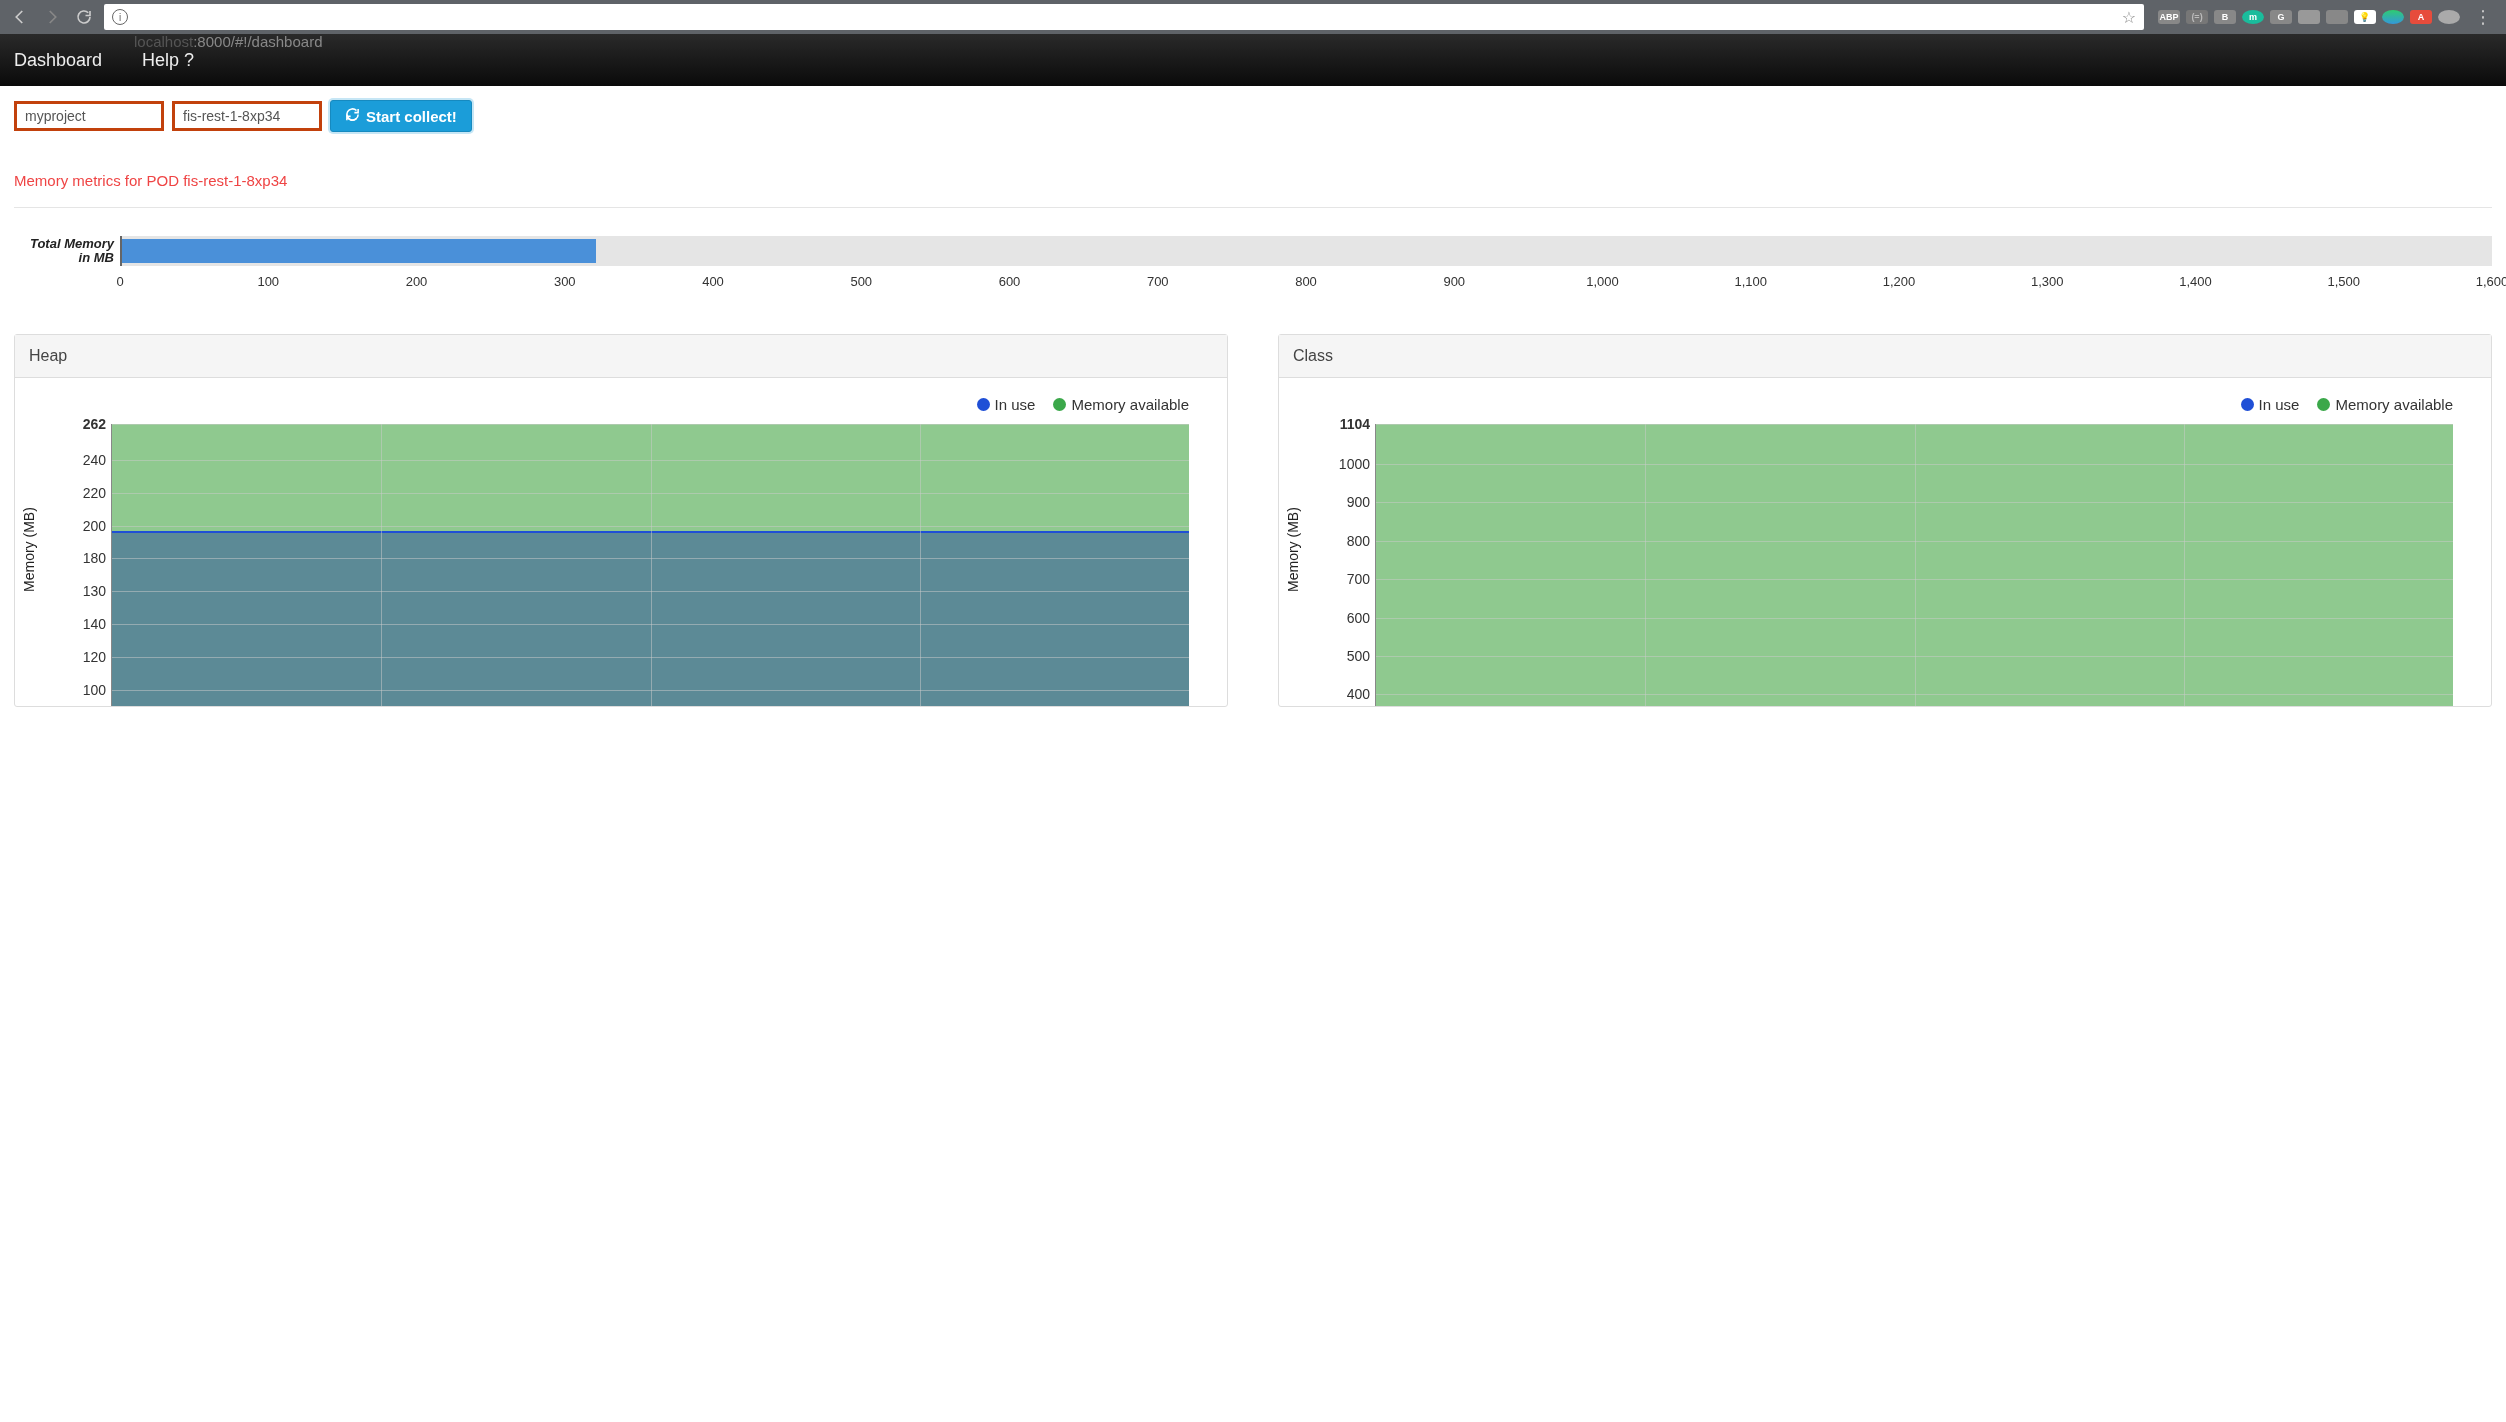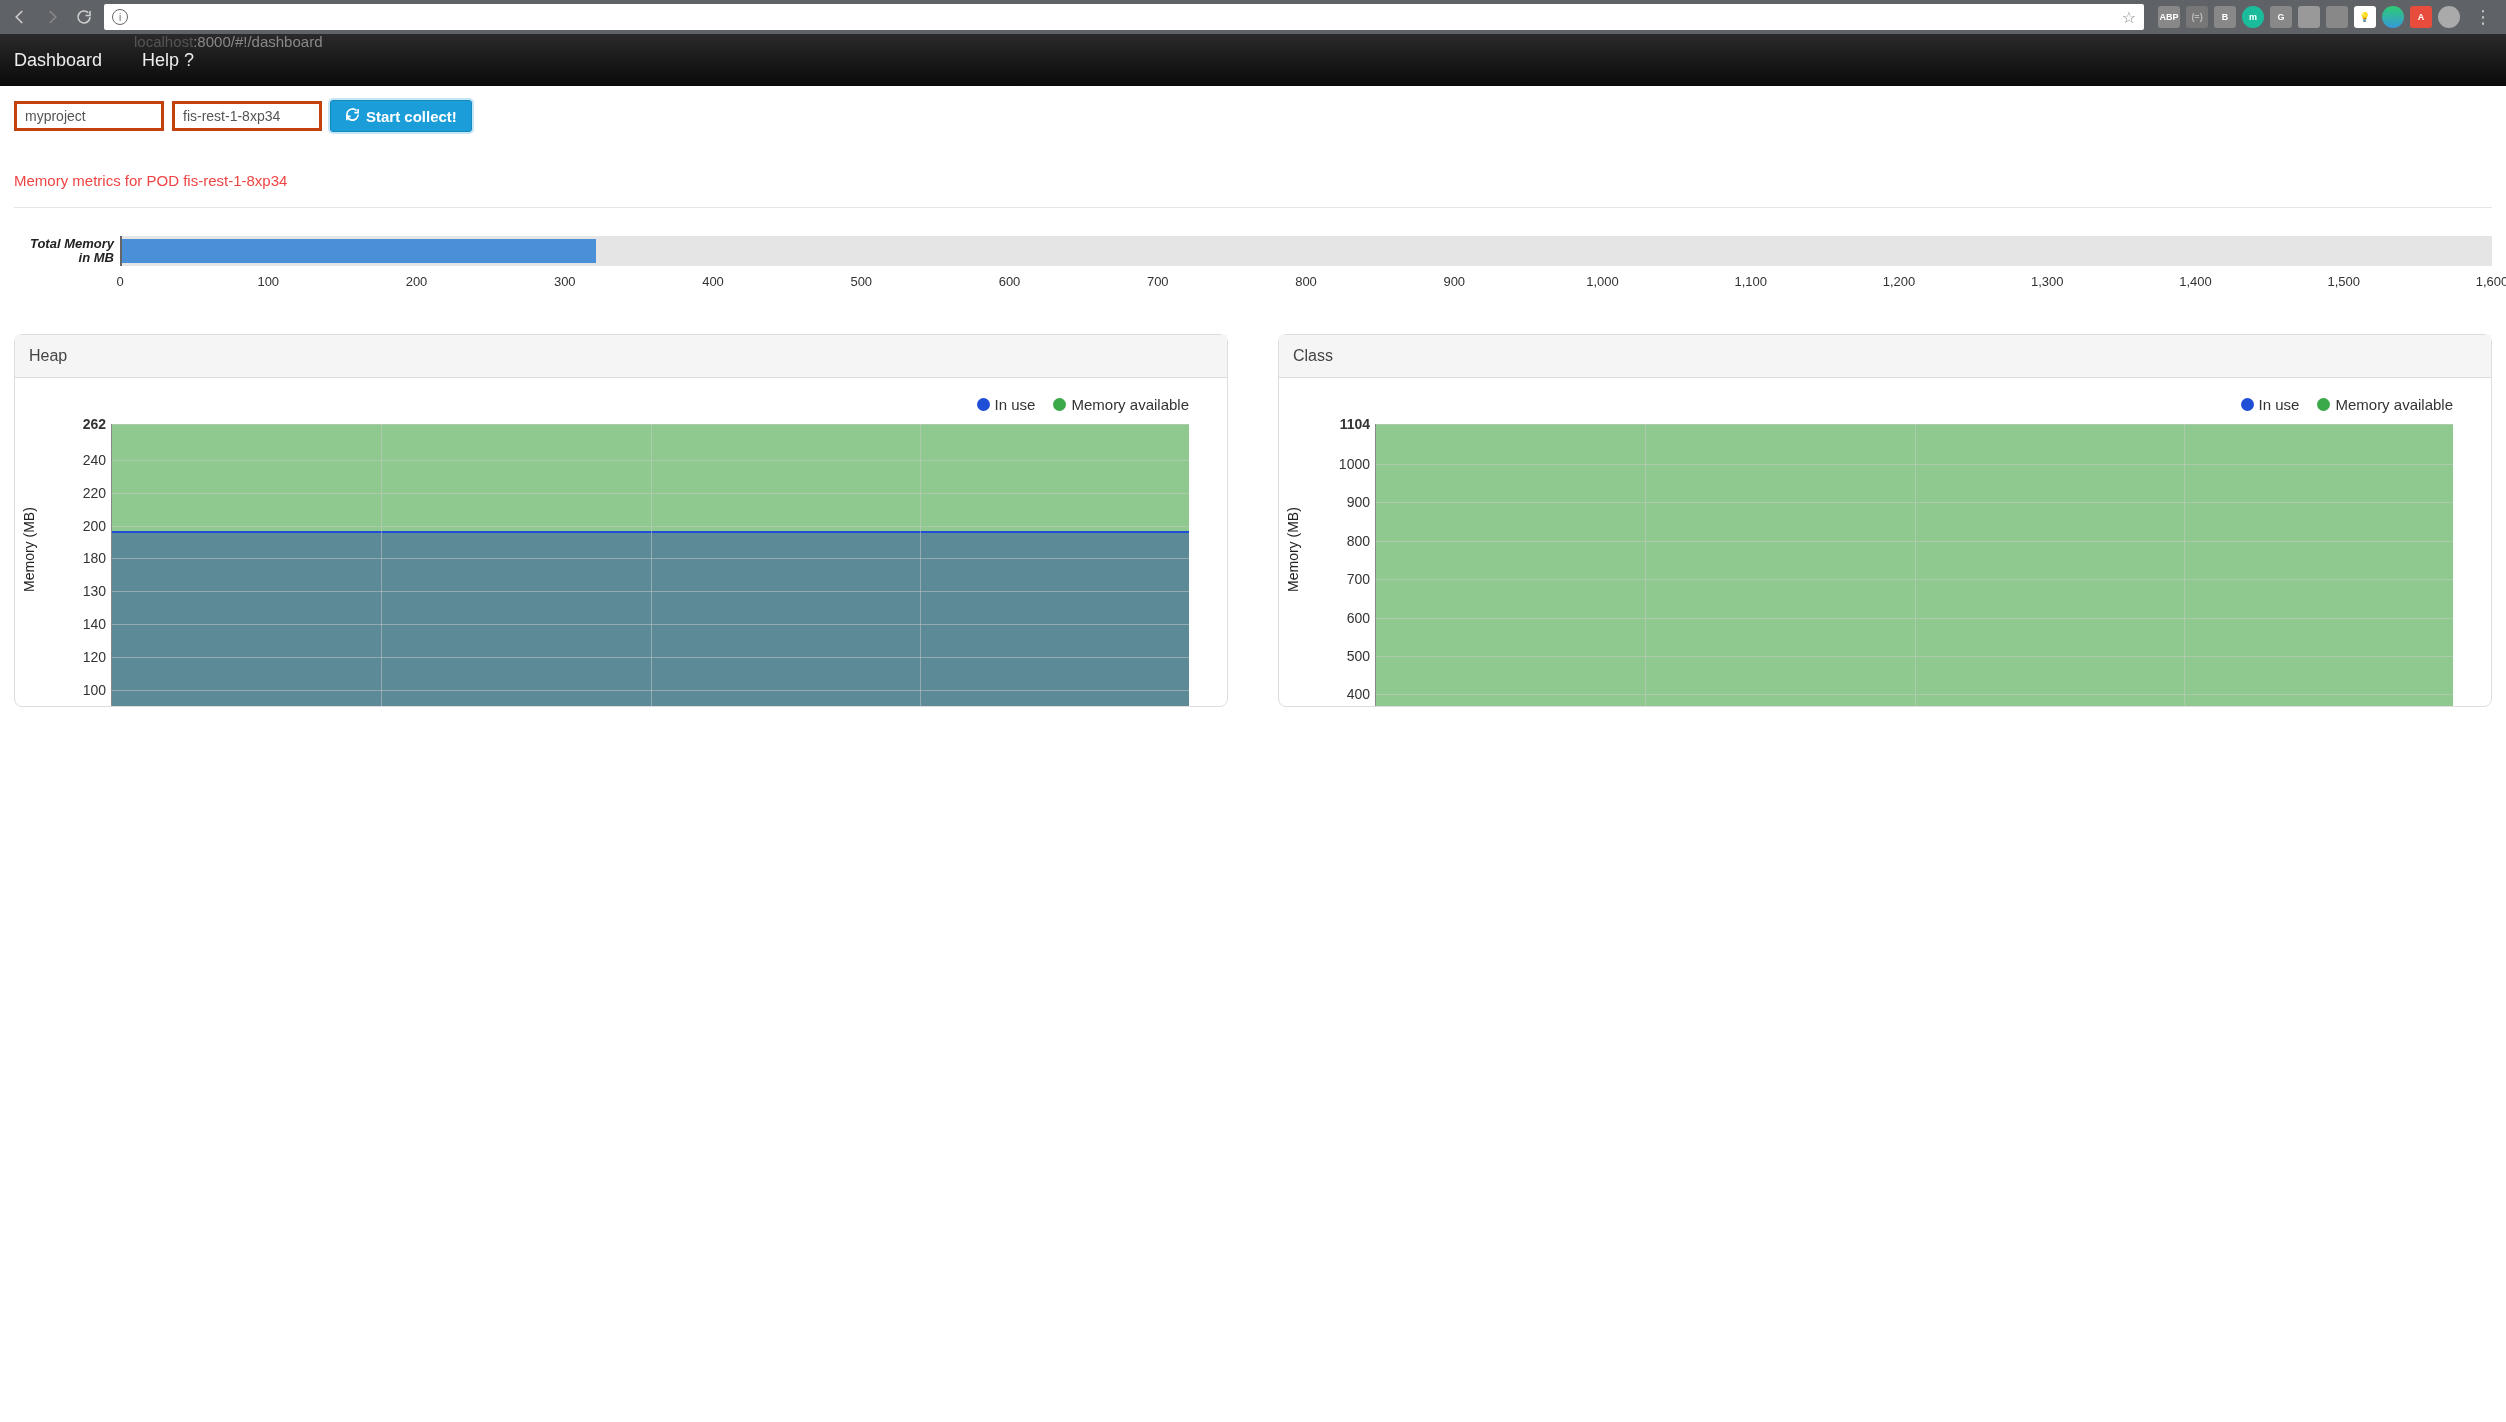--- a/index.html
+++ b/index.html
@@ -8,21 +8,21 @@
 
 .browser-chrome { background: #5f6368; height: 34px; display: flex; align-items: center; padding: 0 8px; gap: 8px; }
 .nav-btn { width: 24px; height: 24px; display: flex; align-items: center; justify-content: center; color: #ccc; cursor: pointer; }
 .nav-btn.dim { color: #888; }
 .url-bar { flex: 1; height: 26px; background: #fff; border-radius: 2px; display: flex; align-items: center; padding: 0 8px; gap: 6px; color: #555; font-size: 15px; }
 .url-bar .info-icn { width: 16px; height: 16px; border: 1.5px solid #666; border-radius: 50%; display: flex; align-items: center; justify-content: center; font-size: 10px; color: #666; }
 .url-text { flex: 1; margin-top: 48px; }
 .url-text .dim { color: #888; }
 .star-icn { color: #888; font-size: 16px; }
 .ext-row { display: flex; gap: 6px; align-items: center; padding-left: 6px; }
-.ext-ic { width: 22px; height: 22px; border-radius: 3px; display: flex; align-items: center; justify-content: center; font-size: 9px; font-weight: bold; color: #fff; }
+.ext-ic { width: 22px; height: 14px; border-radius: 3px; display: flex; align-items: center; justify-content: center; font-size: 9px; font-weight: bold; color: #fff; }
 .ext-abp { background: #888; }
 .ext-par { background: #777; color: #bbb; }
 .ext-b { background: #888; }
 .ext-m { background: #1abc9c; border-radius: 50%; }
 .ext-g { background: #888; }
 .ext-gray { background: #999; }
 .ext-rn { background: #888; }
 .ext-bulb { background: #fff; color: #666; }
 .ext-globe { background: linear-gradient(#2ecc71,#3498db); border-radius: 50%; }
 .ext-ang { background: #e74c3c; color: #fff; }
@@ -48,21 +48,21 @@
 .hbar-wrap { padding: 0 14px 40px 14px; }
 .hbar-row { display: flex; align-items: center; font-style: italic; }
 .hbar-ylabel { width: 106px; text-align: right; font-size: 13px; line-height: 1.1; padding-right: 6px; font-weight: 600; color: #222; }
 .hbar-track { position: relative; flex: 1; height: 30px; background: #e5e5e5; border-left: 2px solid #666; }
 .hbar-fill { position: absolute; left: 0; top: 3px; bottom: 3px; background: #4a90d9; }
 .hbar-axis { display: flex; margin-left: 106px; position: relative; }
 .hbar-axis-seg { position: absolute; font-size: 13px; color: #333; transform: translateX(-50%); top: 8px; }
 
 
 .panels { display: flex; gap: 50px; padding: 0 14px; }
-.panel { flex: 1; border: 1px solid #ddd; border-radius: 8px; }
+.panel { flex: 1; border: 1px solid #ddd; border-radius: 3px; }
 .panel-head { background: #f5f5f5; border-bottom: 1px solid #ddd; padding: 12px 14px; font-size: 16px; color: #444; }
 .panel-body { padding: 18px 18px 0 18px; position: relative; }
 
 
 .area-chart { position: relative; height: 310px; }
 .legend { position: absolute; top: 0; left: 0; right: 20px; display: flex; justify-content: flex-end; gap: 18px; font-size: 15px; }
 .leg-item { display: flex; align-items: center; gap: 5px; }
 .leg-swatch { width: 13px; height: 13px; border-radius: 50%; }
 .sw-blue { background: #1f4fd6; }
 .sw-green { background: #3ba84a; }

